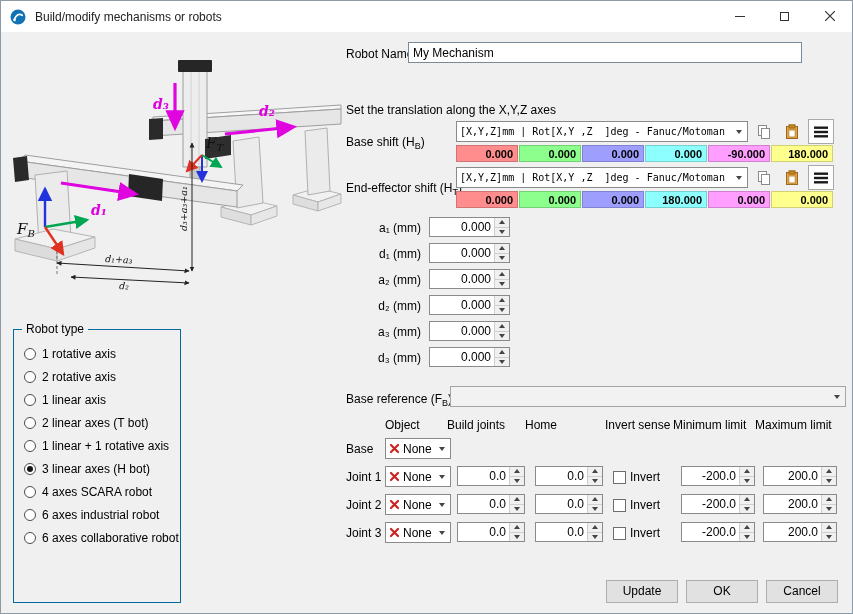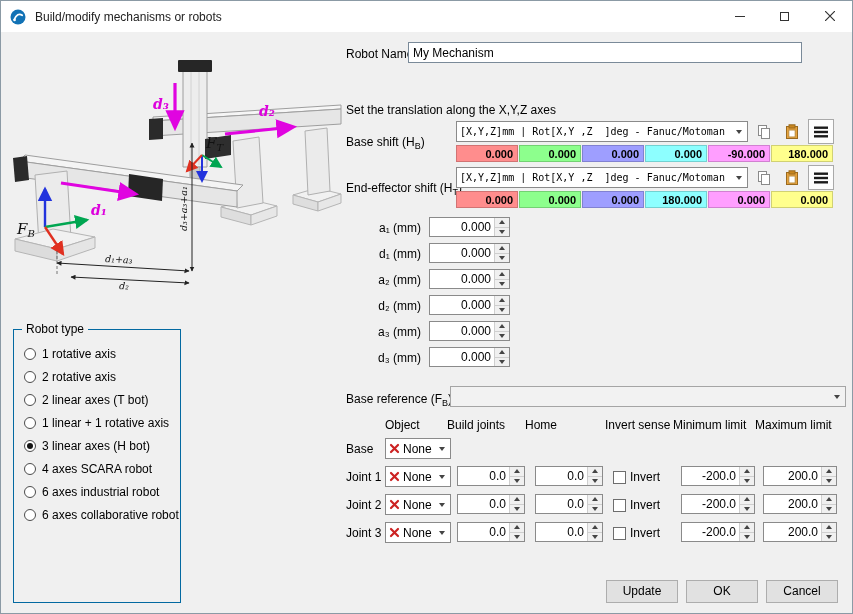--- a/index.html
+++ b/index.html
@@ -188,20 +188,24 @@
       <div class="rt-row">
           <span class="radio"></span>
           <span>1 rotative axis</span>
         </div>
       <div class="rt-row">
           <span class="radio"></span>
           <span>2 rotative axis</span>
         </div>
       <div class="rt-row">
           <span class="radio"></span>
+          <span>1 linear axis</span>
+        </div>
+      <div class="rt-row">
+          <span class="radio"></span>
           <span>2 linear axes (T bot)</span>
         </div>
       <div class="rt-row">
           <span class="radio"></span>
           <span>1 linear + 1 rotative axis</span>
         </div>
       <div class="rt-row">
           <span class="radio checked"></span>
           <span>3 linear axes (H bot)</span>
         </div>

